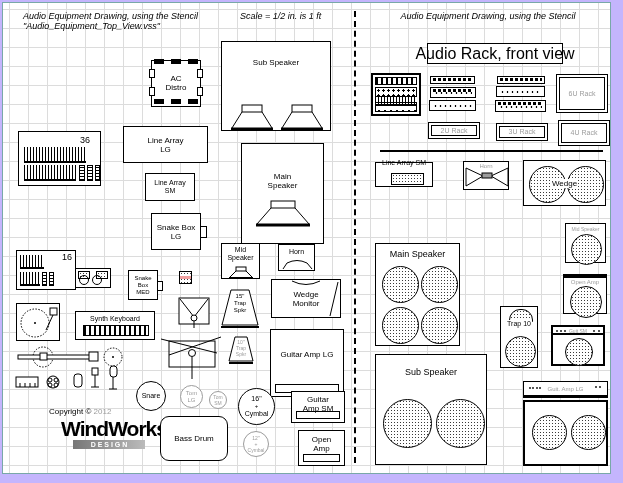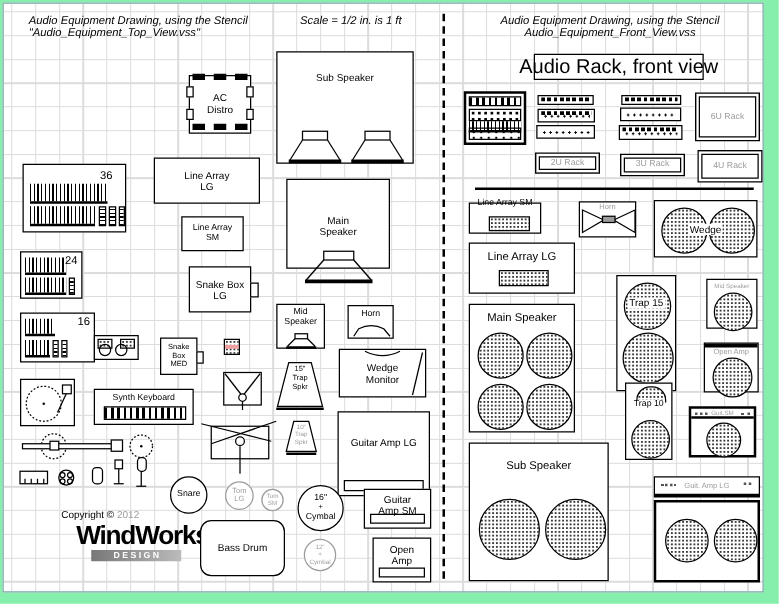--- a/index.html
+++ b/index.html
@@ -1,16 +1,16 @@
 <!DOCTYPE html>
 <html><head>
 <meta charset="utf-8">
 <style>
   html,body{margin:0;padding:0;}
-  #canvas{position:relative;width:623px;height:483px;background:#86efac;font-family:"Liberation Sans",sans-serif;color:#000;overflow:hidden;}
+  #canvas{position:relative;width:623px;height:483px;background:#c4b5fd;font-family:"Liberation Sans",sans-serif;color:#000;overflow:hidden;}
   #page{position:absolute;left:2px;top:2px;width:607px;height:470px;background:#fff;
     background-image:
       repeating-linear-gradient(to right, #dcdcdc 0 1px, transparent 1px 19px),
       repeating-linear-gradient(to bottom, #dcdcdc 0 1px, transparent 1px 19px);
     background-position:6px 6px;
     border:1px solid #79a8a8;}
   .s{position:absolute;}
   .box{position:absolute;border:1px solid #000;background:#fff;box-sizing:border-box;}
   .lbl{font-size:8px;line-height:9px;text-align:center;white-space:nowrap;}
   .it{font-style:italic;}
@@ -72,26 +72,20 @@
   <div class="box ctr" style="left:120px;top:123px;width:85px;height:37px;">
     <div class="lbl">Line Array</div>
     <div class="lbl">LG</div>
   </div>
 
   <div class="box ctr" style="left:142px;top:170px;width:50px;height:28px;">
     <div class="lbl f7">Line Array</div>
     <div class="lbl f7">SM</div>
   </div>
 
-  <div class="box" style="left:13px;top:198px;width:50px;height:38px;">
-    <div class="s f9" style="right:3px;top:1px;">24</div>
-    <div class="s fader" style="left:3px;top:4px;width:33px;height:12px;"></div>
-    <div class="s fader" style="left:3px;top:20px;width:33px;height:12px;"></div>
-    <div class="s vbar" style="left:38px;top:20px;width:5px;height:14px;"></div>
-  </div>
 
 
   <div class="box ctr" style="left:148px;top:210px;width:50px;height:37px;align-items:center;">
     <div class="lbl">Snake Box</div>
     <div class="lbl">LG</div>
     <div class="box" style="right:-7px;top:12px;width:7px;height:12px;"></div>
   </div>
 
   <div class="box" style="left:13px;top:247px;width:60px;height:40px;padding-left:13px;">
     <div class="s f9" style="right:3px;top:1px;">16</div>
@@ -180,21 +174,21 @@
       <line x1="1" y1="25" x2="43" y2="25" stroke="#000" stroke-width="3"></line>
     </svg>
     <svg style="left:58px;top:62px;" width="44" height="27">
       <rect x="12" y="1" width="20" height="7" fill="#fff" stroke="#000"></rect>
       <line x1="12" y1="8" x2="2" y2="24" stroke="#000"></line>
           <line x1="32" y1="8" x2="42" y2="24" stroke="#000"></line>
       <line x1="1" y1="25" x2="43" y2="25" stroke="#000" stroke-width="3"></line>
     </svg>
   </div>
 
-  <div class="box" style="left:226px;top:140px;width:83px;height:72px;text-decoration:underline;">
+  <div class="box" style="left:238px;top:140px;width:83px;height:101px;text-decoration:underline;">
     <div class="s lbl" style="left:0;top:28px;width:100%;">
       <div>Main</div>
       <div>Speaker</div>
     </div>
     <svg style="left:12px;top:56px;" width="58" height="27">
       <rect x="17" y="1" width="24" height="7" fill="#fff" stroke="#000"></rect>
       <line x1="17" y1="8" x2="3" y2="24" stroke="#000"></line>
           <line x1="41" y1="8" x2="55" y2="24" stroke="#000"></line>
       <line x1="2" y1="25" x2="56" y2="25" stroke="#000" stroke-width="3"></line>
     </svg>
@@ -313,21 +307,20 @@
       <div>Open</div>
       <div>Amp</div>
     </div>
     <div class="striph" style="height:6px;"></div>
   </div>
 
   <div class="s" style="left:351px;top:8px;height:452px;border-left:2px dashed #000;"></div>
 
   <div class="s it f9" style="left:365px;top:8px;width:240px;text-align:center;">
     <div>Audio Equipment Drawing, using the Stencil</div>
-    <div>Audio_Equipment_Front_View.vss</div>
   </div>
 
   <div class="box ctr" style="left:424px;top:40px;width:136px;height:21px;">
     <div class="lbl f10">Audio Rack, front view</div>
   </div>
 
   <div class="s" style="left:368px;top:70px;width:50px;height:43px;border:2px solid #000;background:#fff;box-sizing:border-box;">
     <div class="s keys" style="left:2px;top:2px;right:2px;height:8px;"></div>
     <div class="s" style="left:2px;top:12px;right:2px;height:8px;border:1px solid #000;background-image:radial-gradient(#000 1px,transparent 1.2px);background-size:5px 5px;"></div>
     <div class="s fader" style="left:2px;top:22px;right:2px;height:7px;"></div>
@@ -384,38 +377,29 @@
       <rect x="18" y="11" width="10" height="5" fill="#9c9c9c" stroke="#000"></rect>
     </svg>
   </div>
 
   <div class="box" style="left:520px;top:157px;width:83px;height:46px;">
     <div class="s hatch circle" style="left:5px;top:5px;width:35px;height:35px;border:1px solid #000;"></div>
     <div class="s hatch circle" style="left:43px;top:5px;width:35px;height:35px;border:1px solid #000;"></div>
     <div class="s lbl" style="left:0;top:18px;width:100%;"><span class="wbg">Wedge</span></div>
   </div>
 
-  <div class="box" style="left:372px;top:191px;width:85px;height:41px;">
-    <div class="s lbl f9" style="left:0;top:5px;width:100%;">Line Array LG</div>
-    <div class="s hatch" style="left:23px;top:21px;width:38px;height:11px;border:1px solid #000;"></div>
-  </div>
 
   <div class="box" style="left:372px;top:240px;width:85px;height:103px;">
     <div class="s lbl f9" style="left:0;top:5px;width:100%;">Main Speaker</div>
     <div class="s hatch circle" style="left:6px;top:22px;width:35px;height:35px;border:1px solid #000;"></div>
     <div class="s hatch circle" style="left:45px;top:22px;width:35px;height:35px;border:1px solid #000;"></div>
     <div class="s hatch circle" style="left:6px;top:63px;width:35px;height:35px;border:1px solid #000;"></div>
     <div class="s hatch circle" style="left:45px;top:63px;width:35px;height:35px;border:1px solid #000;"></div>
   </div>
 
-  <div class="box" style="left:490px;top:217px;width:48px;height:93px;">
-    <div class="s hatch circle" style="left:5px;top:5px;width:36px;height:36px;border:1px solid #000;"></div>
-    <div class="s lbl" style="left:0;top:17px;width:100%;"><span class="wbg">Trap 15</span></div>
-    <div class="s hatch circle" style="left:4px;top:45px;width:39px;height:39px;border:1px solid #000;"></div>
-  </div>
 
   <div class="box" style="left:562px;top:220px;width:41px;height:40px;">
     <div class="s lbl f5 gray" style="left:0;top:2px;width:100%;">Mid Speaker</div>
     <div class="s hatch circle" style="left:5px;top:10px;width:29px;height:29px;border:1px solid #000;"></div>
   </div>
 
   <div class="box" style="left:560px;top:271px;width:44px;height:40px;">
     <div class="s" style="left:0;top:0;width:100%;height:3px;background:#000;"></div>
     <div class="s lbl f6 gray" style="left:0;top:4px;width:100%;">Open Amp</div>
     <div class="s hatch circle" style="left:6px;top:11px;width:30px;height:30px;border:1px solid #000;"></div>

